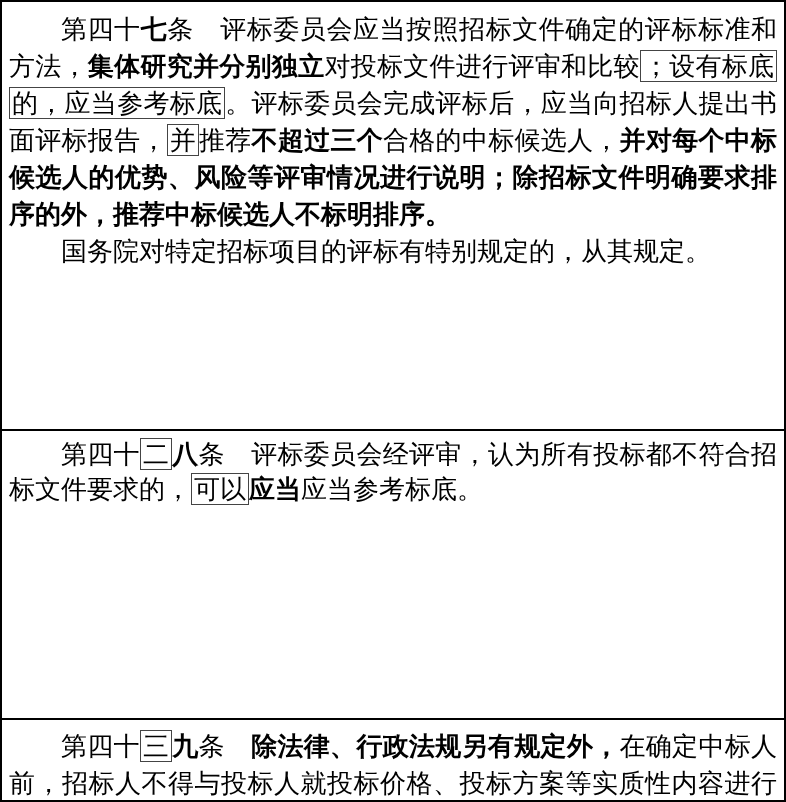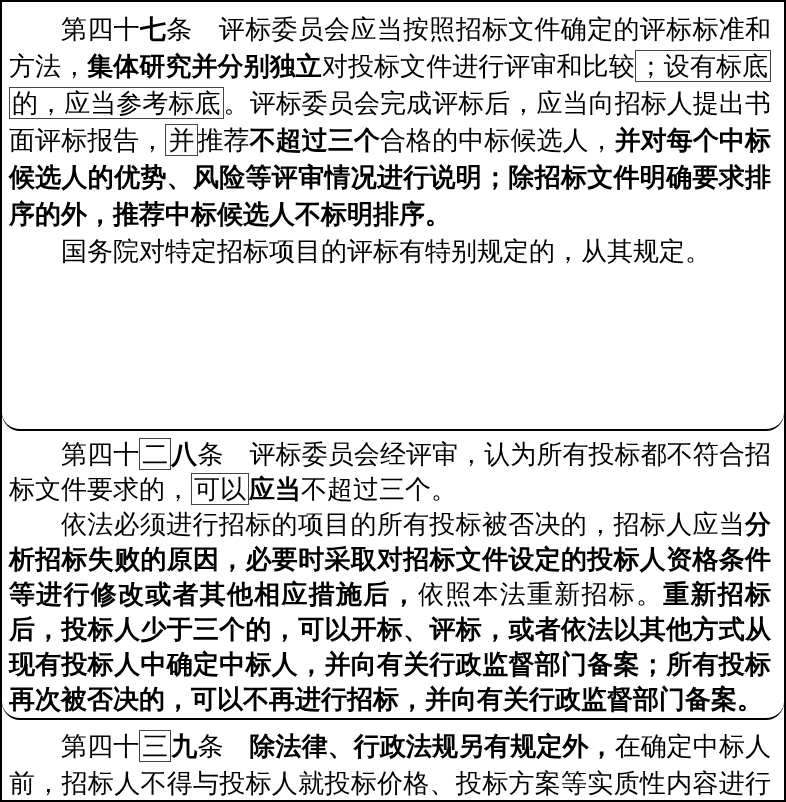--- a/index.html
+++ b/index.html
@@ -12,23 +12,22 @@
     width: 786px;
     height: 802px;
     box-sizing: border-box;
     margin: 0;
     background: var(--bg, #ffffff);
     border: 2px solid var(--frame, #000000);
     overflow: hidden;
   }
   .sec {
     box-sizing: border-box;
-    padding: 8px 13px 0 7px;
+    padding: 8px 7px 0 7px;
     overflow: hidden;
-    border-radius: 18px;
   }
   .sec-1 {
     height: 429px;
     padding-top: 9px;
     line-height: 37px;
     border-bottom: 2px solid var(--frame, #000000);
   }
   .sec-2 {
     height: 289px;
     padding-top: 6px;
@@ -67,19 +66,18 @@
 </style>
 </head>
 <body>
 
 <div class="page">
   <section class="sec sec-1">
       <p class="para"><span class="run reg">第四十</span><span class="run add">七</span><span class="run reg">条　评标委员会应当按照招标文件确定的评标标准和方法，</span><span class="run add">集体研究并分别独立</span><span class="run reg">对投标文件进行评审和比较</span><span class="run del">；设有标底的，应当参考标底</span><span class="run reg">。评标委员会完成评标后，应当向招标人提出书面评标报告，</span><span class="run del">并</span><span class="run reg">推荐</span><span class="run add">不超过三个</span><span class="run reg">合格的中标候选人，</span><span class="run add">并对每个中标候选人的优势、风险等评审情况进行说明；除招标文件明确要求排序的外，推荐中标候选人不标明排序。</span></p>
       <p class="para"><span class="run reg">国务院对特定招标项目的评标有特别规定的，从其规定。</span></p>
     </section>
   <section class="sec sec-2">
-      <p class="para"><span class="run reg">第四十</span><span class="run del">二</span><span class="run add">八</span><span class="run reg">条　评标委员会经评审，认为所有投标都不符合招标文件要求的，</span><span class="run del">可以</span><span class="run add">应当</span><span class="run reg">不超过三个。</span></p>
-      <p class="para"><span class="run reg">依法必须进行招标的项目的所有投标被否决的，招标人应当</span><span class="run add">分析招标失败的原因，必要时采取对招标文件设定的投标人资格条件等进行修改或者其他相应措施后，</span><span class="run reg">依照本法重新招标。</span><span class="run add">重新招标后，投标人少于三个的，可以开标、评标，或者依法以其他方式从现有投标人中确定中标人，并向有关行政监督部门备案；所有投标再次被否决的，可以不再进行招标，并向有关行政监督部门备案。</span></p>
+      <p class="para"><span class="run reg">第四十</span><span class="run del">二</span><span class="run add">八</span><span class="run reg">条　评标委员会经评审，认为所有投标都不符合招标文件要求的，</span><span class="run del">可以</span><span class="run add">应当</span><span class="run reg">应当参考标底。</span></p>
     </section>
   <section class="sec sec-3">
       <p class="para"><span class="run reg">第四十</span><span class="run del">三</span><span class="run add">九</span><span class="run reg">条　</span><span class="run add">除法律、行政法规另有规定外，</span><span class="run reg">在确定中标人前，招标人不得与投标人就投标价格、投标方案等实质性内容进行谈判；</span></p>
     </section>
 </div>
 
 </body></html>

